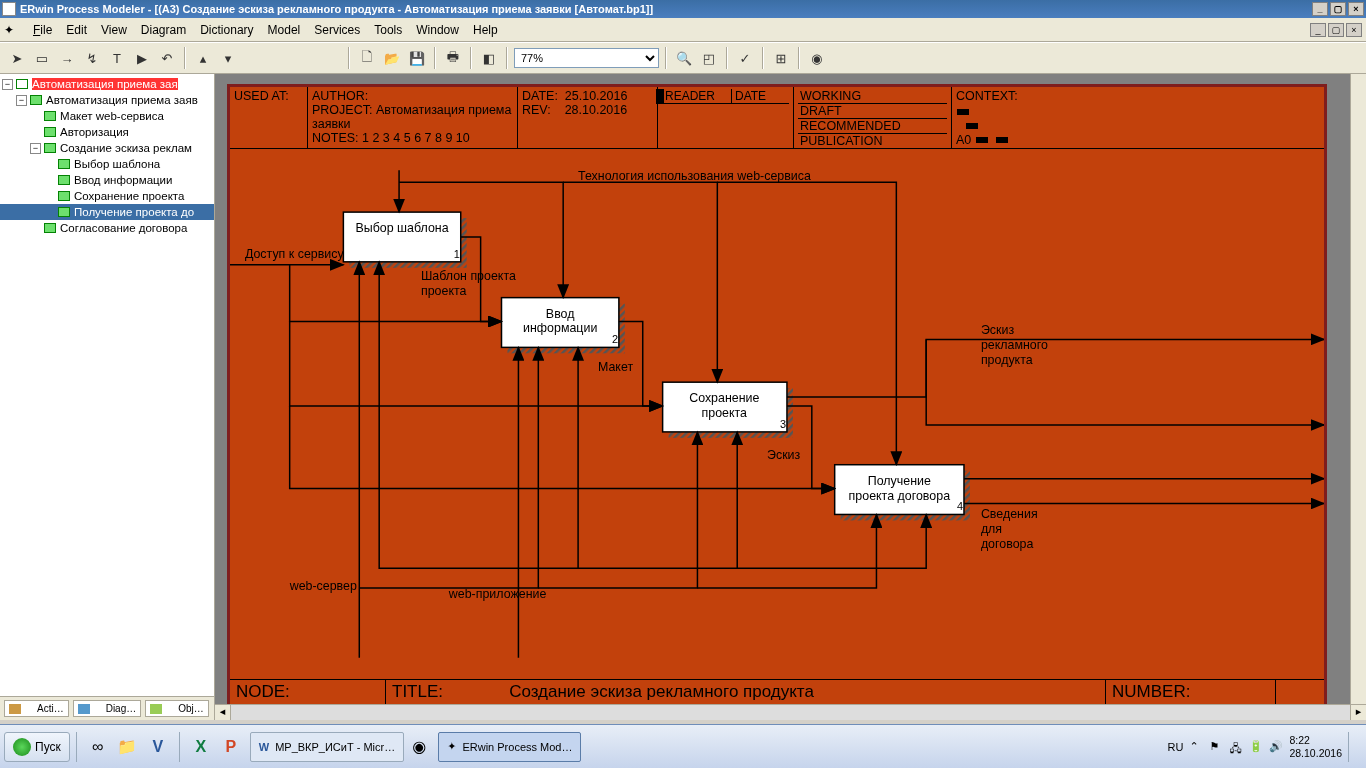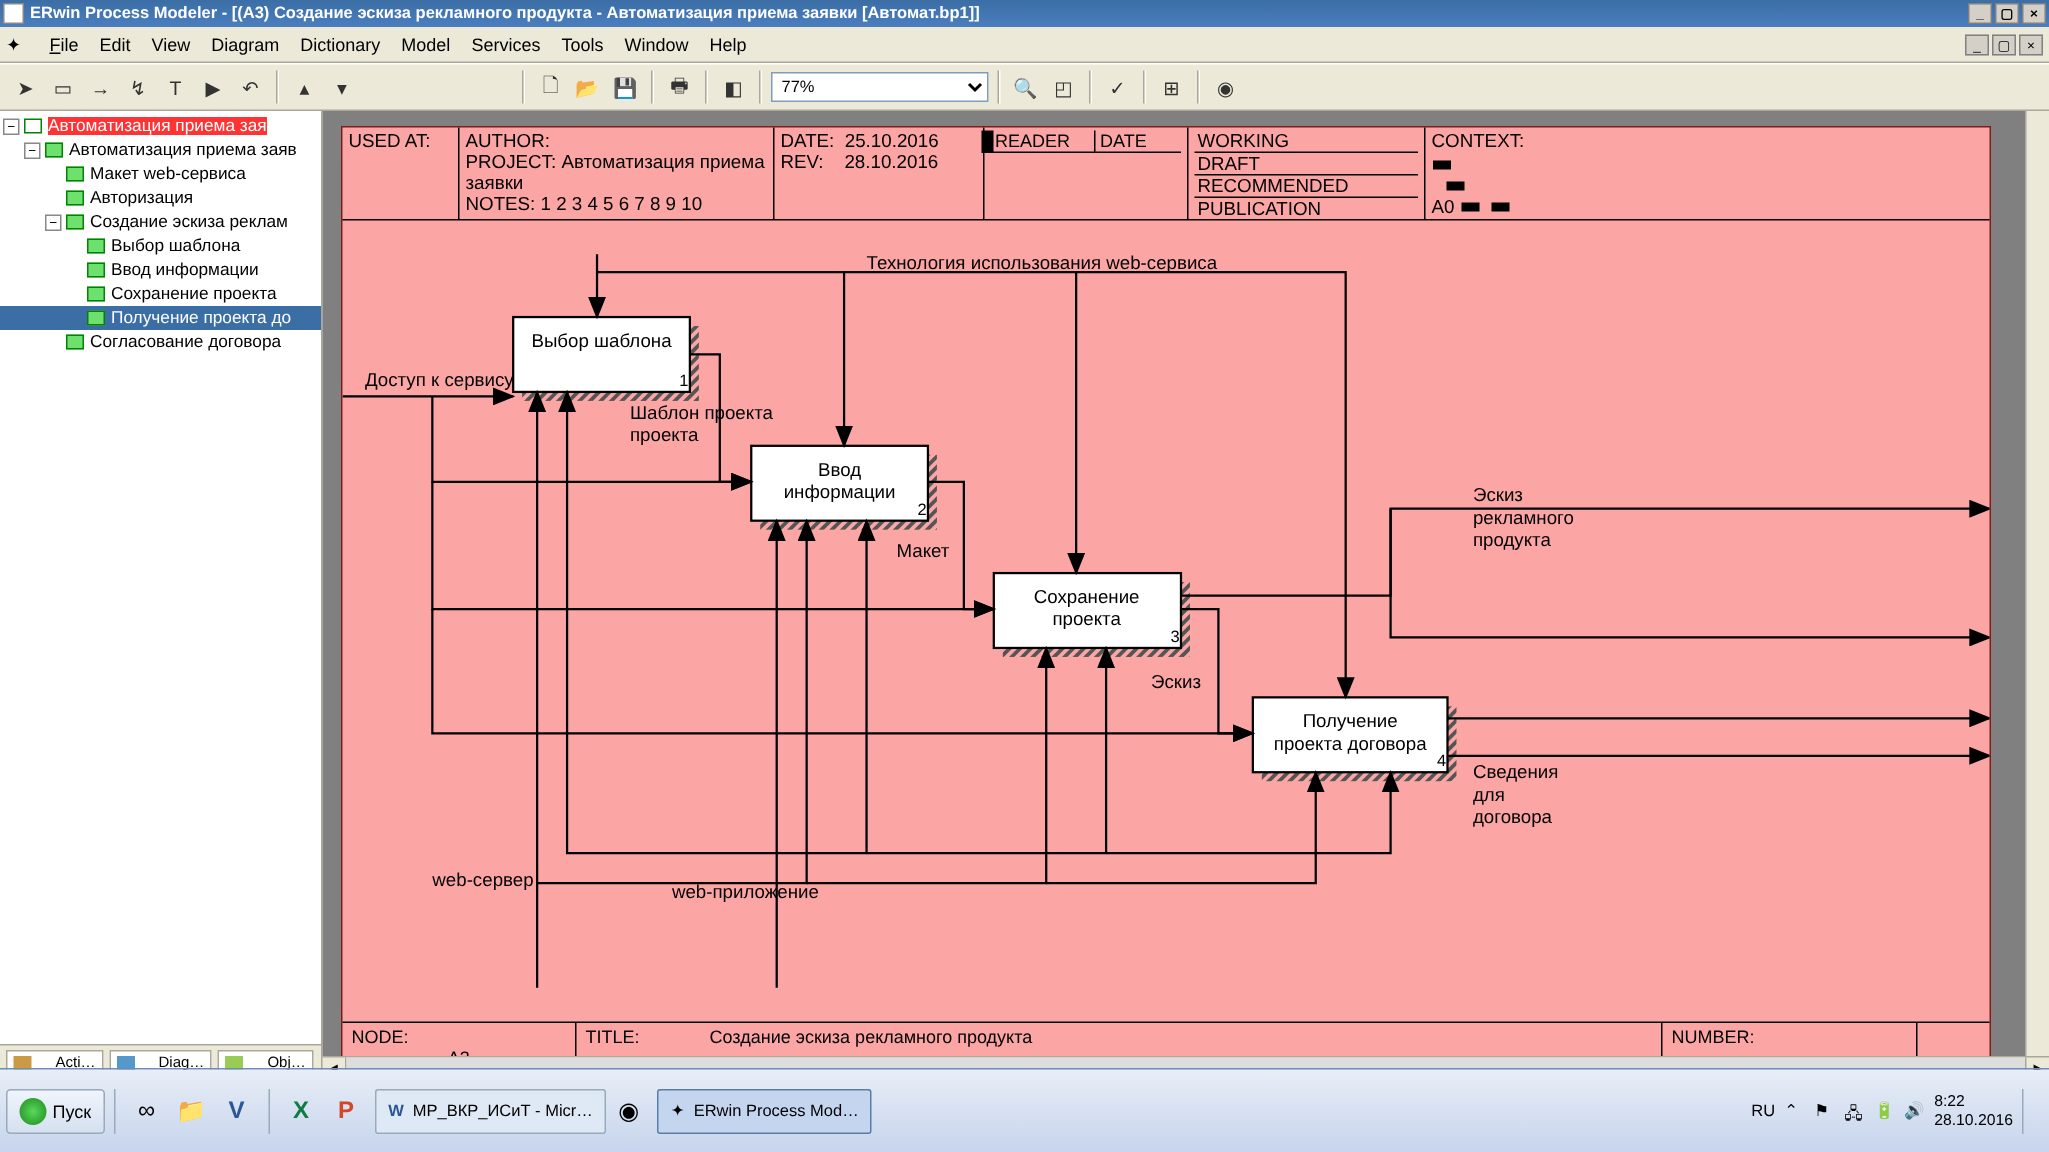--- a/index.html
+++ b/index.html
@@ -36,59 +36,59 @@
 .tree-row.sel { background: #3b6ea5; color: #fff; }
 .tree-row.sel .label { background: #3b6ea5; color: #fff; }
 .tree-row.selred .label { background: #ff3333; color: #fff; }
 .left-tabs { height: 24px; border-top: 1px solid #aca899; display: flex; align-items: center; gap: 4px; padding: 0 4px; background: #ece9d8; }
 .ltab { padding: 2px 4px; border: 1px solid #aca899; background: #fff; font-size: 10px; display: flex; align-items: center; gap: 16px; }
 .ltab .ticon { width: 12px; height: 10px; background: #d4a; }
 
 
 .canvas-wrap { flex: 1; background: #808080; position: relative; display: flex; flex-direction: column; }
 .canvas-body { flex: 1; background: #808080; overflow: auto; position: relative; }
-.diagram-page { position: absolute; left: 12px; top: 10px; width: 1100px; height: 636px; background: #fca5a5; border: 1px solid #7f1d1d; }
+.diagram-page { position: absolute; left: 12px; top: 10px; width: 1100px; height: 636px; background: #c2410c; border: 3px solid #7f1d1d; }
 .canvas-hscroll { height: 16px; background: #ece9d8; border-top: 1px solid #aca899; display: flex; }
 .canvas-hscroll .track { flex: 1; background: #ddd; }
 .canvas-vscroll { position: absolute; right: 0; top: 0; bottom: 16px; width: 16px; background: #ece9d8; border-left: 1px solid #aca899; }
 
 
 .idef-header { position: absolute; left: 0; top: 0; right: 0; height: 62px; border-bottom: 1px solid #000; display: flex; font-size: 12.5px; }
 .idef-header .col { border-right: 1px solid #000; padding: 2px 4px; }
 .idef-header .c1 { width: 78px; }
 .idef-header .c2 { width: 210px; }
 .idef-header .c3 { width: 140px; }
 .idef-header .c4 { width: 158px; }
 .idef-header .c5 { width: 136px; }
 .idef-header .c6 { flex: 1; }
 .c4 .strow { border-bottom: 1px solid #000; height: 15px; padding: 0 2px; }
 .c4 .strow:last-child { border-bottom: none; }
 .c5 .srow { display: flex; font-size: 12px; }
 .c5 .srow>div { border-bottom: 1px solid #000; padding: 0 3px; }
 .c5 .srow>div:first-child { width: 70px; border-right: 1px solid #000; }
 
 
-.idef-footer { position: absolute; left: 0; bottom: 0; right: 0; height: 38px; border-top: 1px solid #000; display: flex; font-size: 12px; }
+.idef-footer { position: absolute; left: 0; bottom: 0; right: 0; height: 38px; border-top: 1px solid #000; display: flex; font-size: 17px; }
 .idef-footer .fcol { border-right: 1px solid #000; padding: 2px 6px; }
 .idef-footer .f1 { width: 156px; }
 .idef-footer .f2 { flex: 1; text-align: left; }
 .idef-footer .f3 { width: 170px; }
 .idef-footer .f4 { width: 48px; border-right: none; }
 
 
 .diagram-content { position: absolute; left: 0; top: 62px; right: 0; bottom: 38px; }
 .diagram-content svg { width: 100%; height: 100%; }
 .actbox { fill: #fff; stroke: #000; stroke-width: 1.5; }
 .actlabel { font-size: 12.5px; text-anchor: middle; }
 .actnum { font-size: 11px; }
 .arrowlabel { font-size: 12.5px; }
 .shadow { fill: url(#hatch); stroke: none; }
 
 
-.taskbar { position: absolute; left: 0; right: 0; bottom: 0; height: 56px; background: linear-gradient(#e8eef7, #c6d4ec); border-top: 1px solid #6f8db9; display: flex; align-items: center; padding: 0 4px; font-size: 11px; }
+.taskbar { position: absolute; left: 0; right: 0; bottom: 0; height: 44px; background: linear-gradient(#e8eef7, #c6d4ec); border-top: 1px solid #6f8db9; display: flex; align-items: center; padding: 0 4px; font-size: 11px; }
 .start { height: 30px; padding: 0 8px; display: flex; align-items: center; gap: 4px; border-radius: 3px; background: linear-gradient(#f0f5fc, #d5e0f0); border: 1px solid #9ab; font-size: 12px; }
 .start .orb { width: 18px; height: 18px; border-radius: 50%; background: radial-gradient(#5bd75b, #1a8a1a); }
 .task-sep { width: 1px; height: 30px; background: #9ab; margin: 0 6px; }
 .task-ql { width: 30px; height: 30px; border: 1px solid transparent; display: flex; align-items: center; justify-content: center; font-size: 16px; }
 .task-item { height: 30px; padding: 0 8px; display: flex; align-items: center; gap: 6px; border: 1px solid #9ab; background: #dfe8f5; border-radius: 2px; margin-left: 4px; max-width: 170px; overflow: hidden; }
 .task-item.active { background: #c4d5ef; border-color: #5a7ca8; }
 .tray { margin-left: auto; display: flex; align-items: center; gap: 6px; padding: 0 6px; }
 .tray .clock { text-align: left; font-size: 10.5px; line-height: 1.2; }
 .tray .tic { width: 14px; height: 14px; }
 

